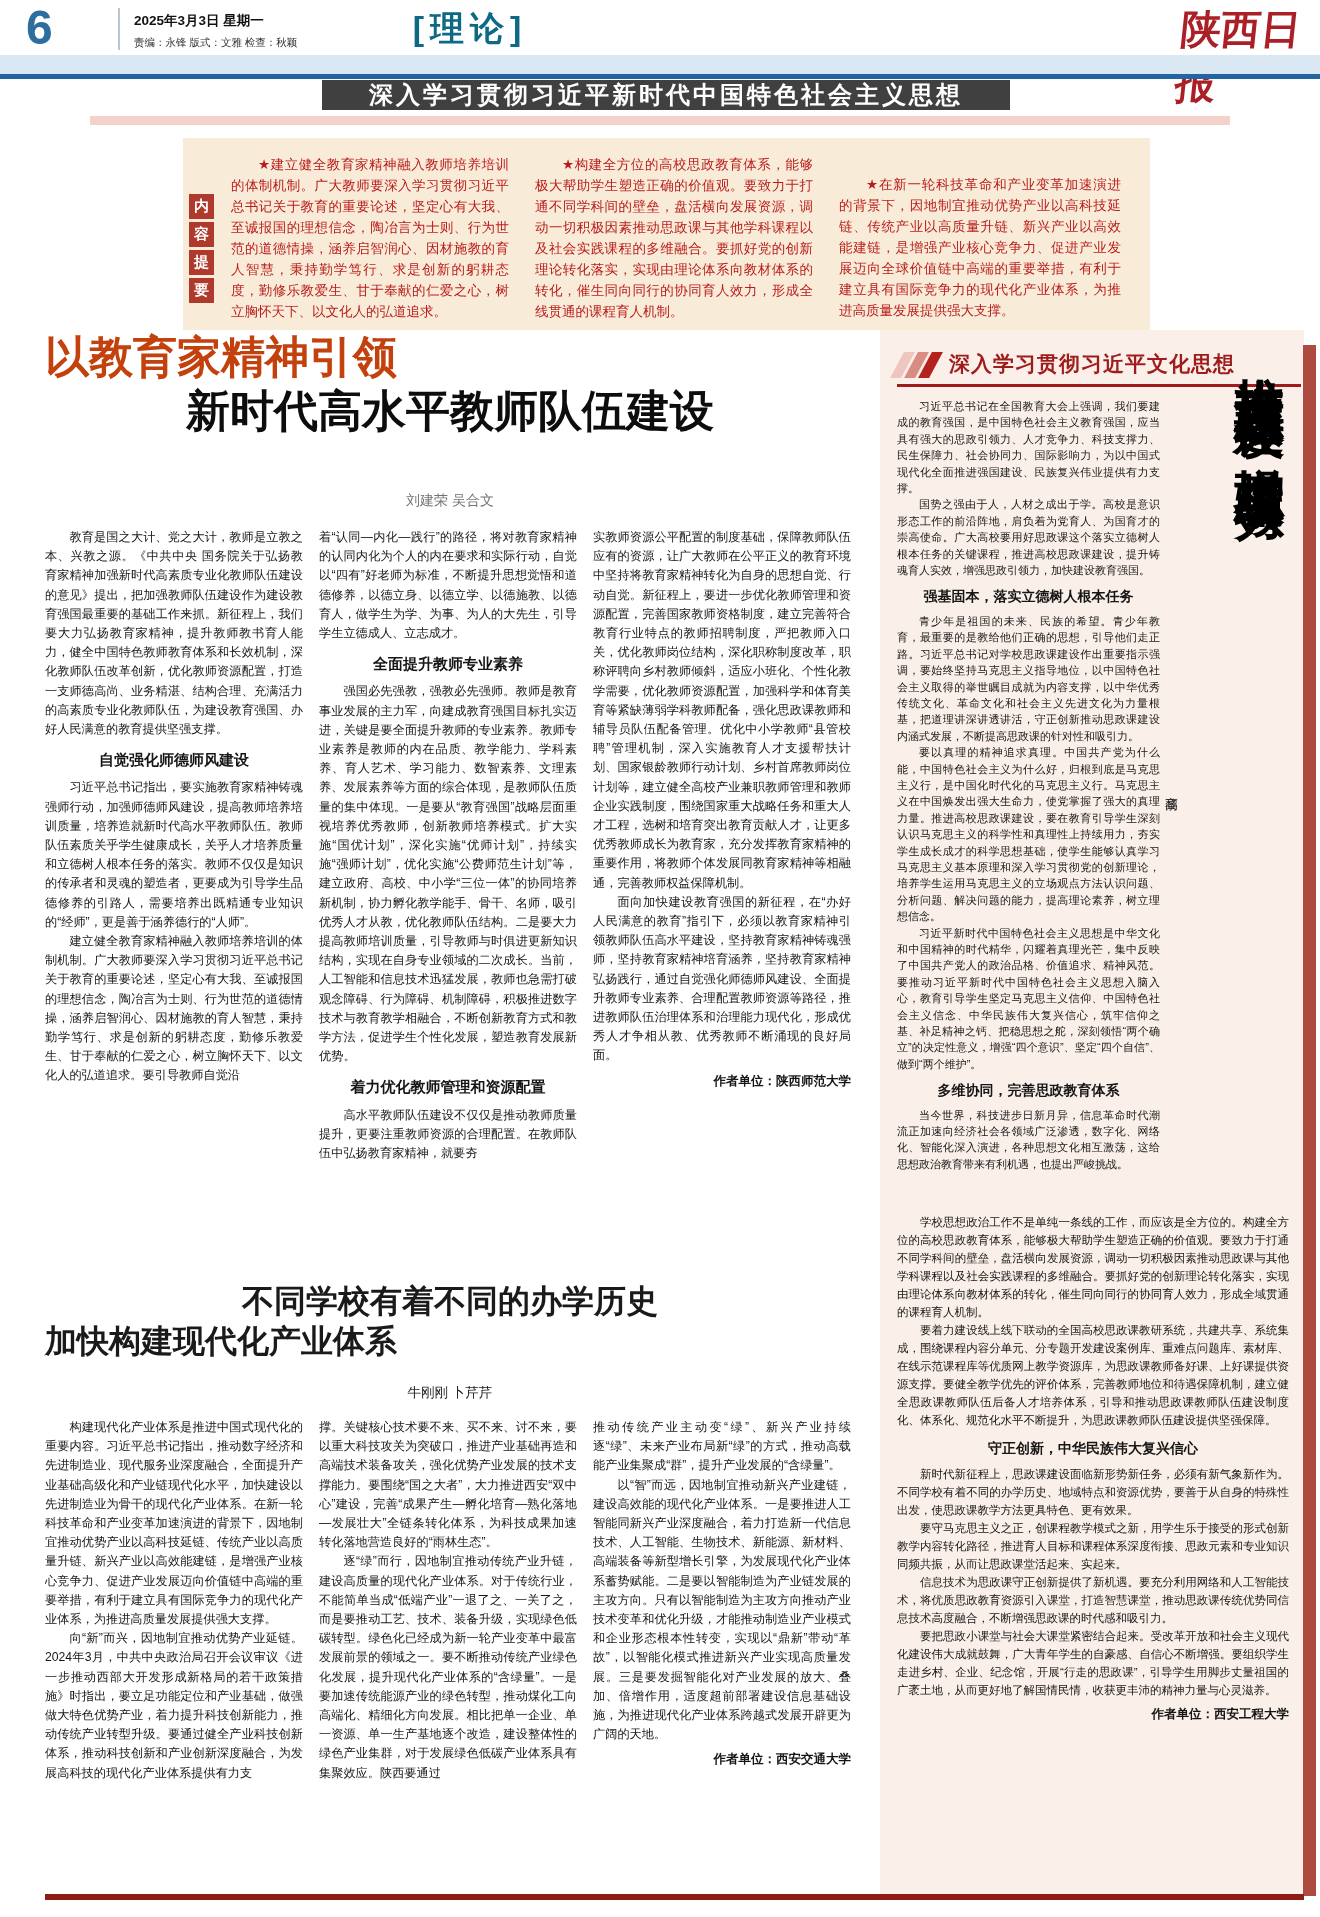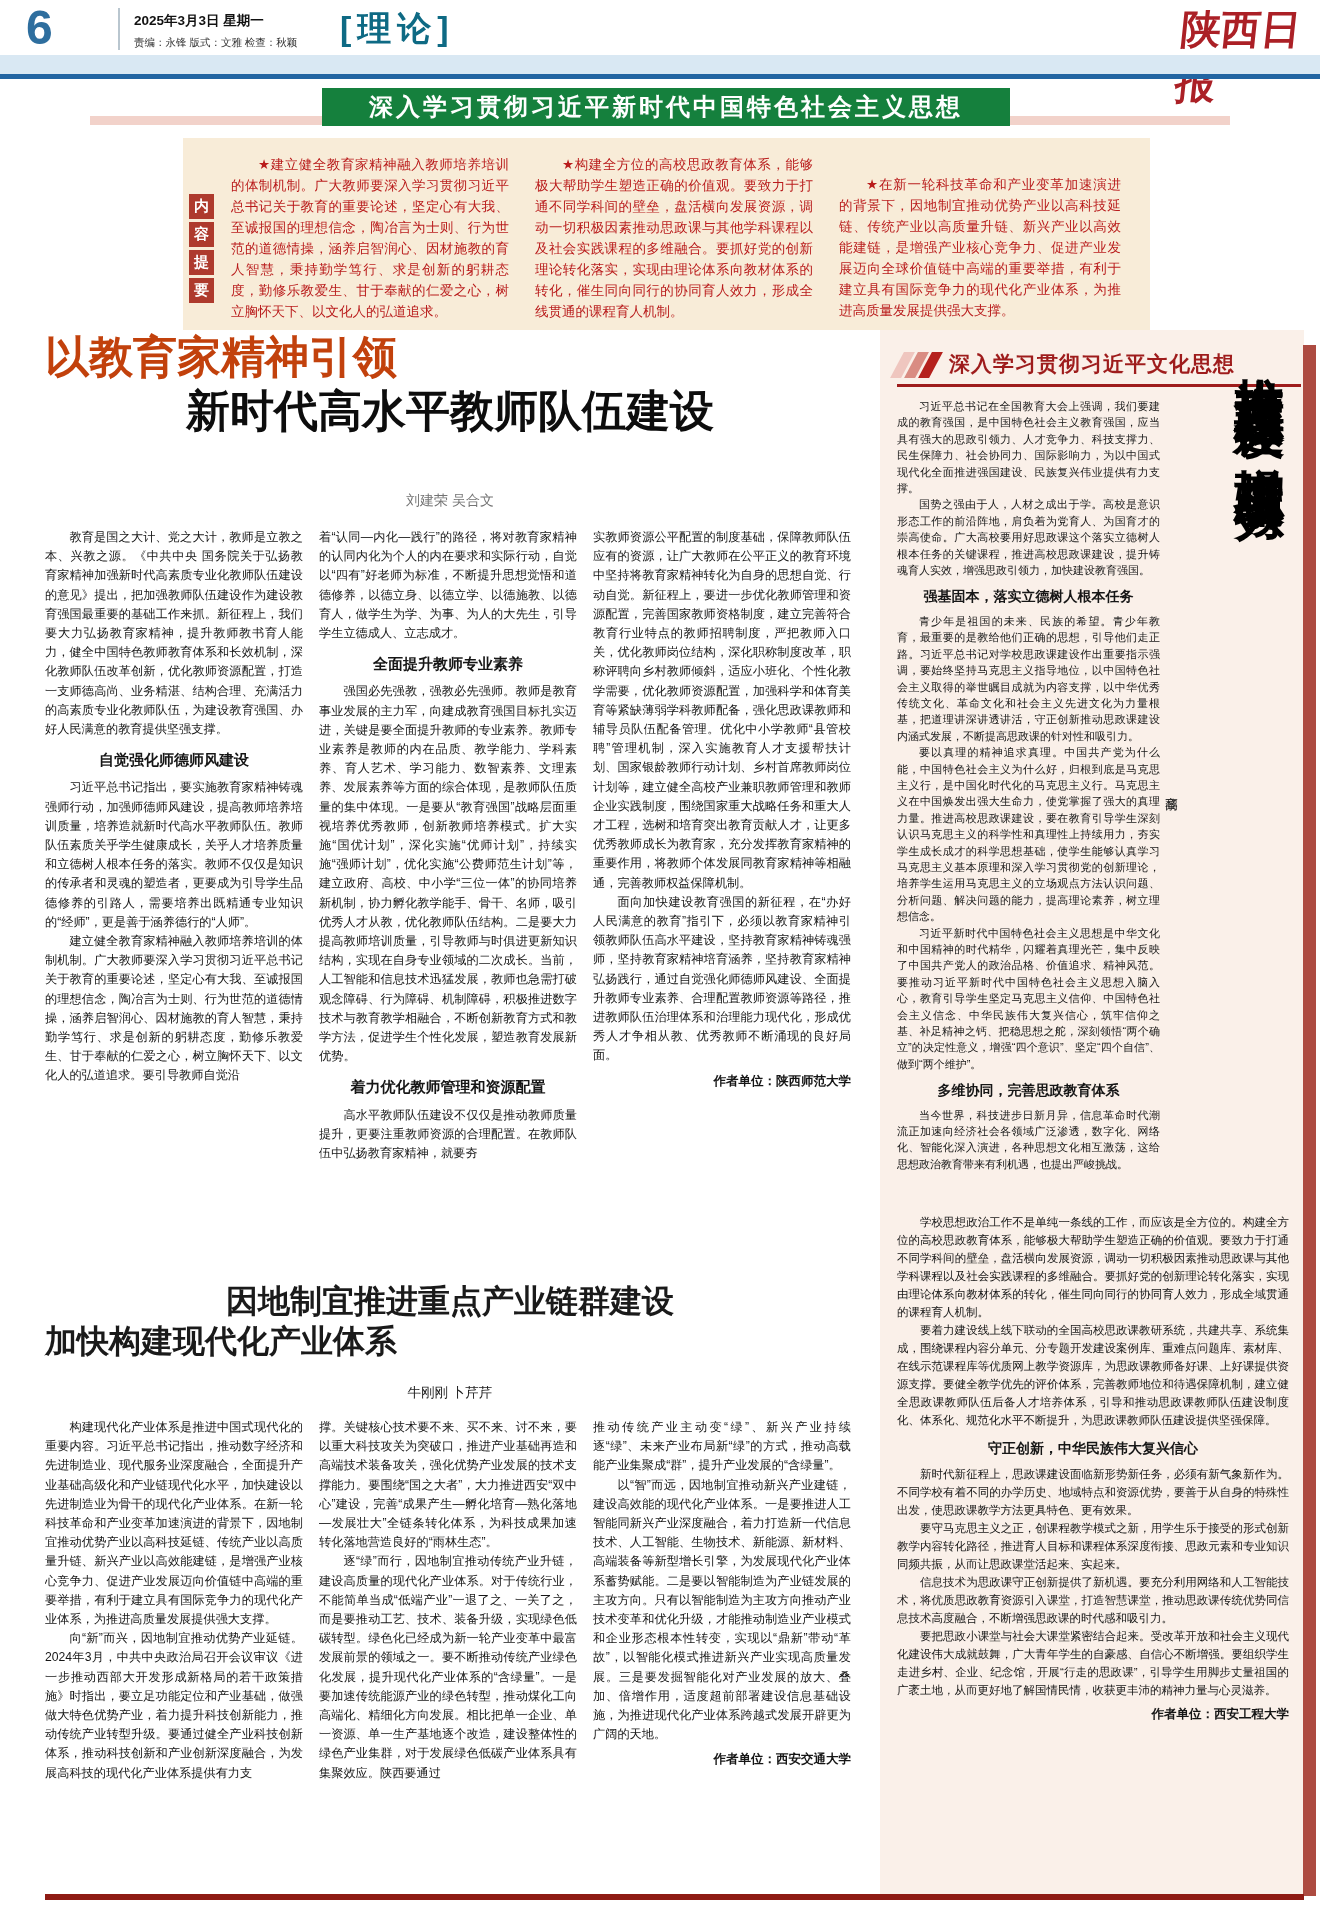--- a/index.html
+++ b/index.html
@@ -4,29 +4,29 @@
 <style>
   html,body{margin:0;padding:0;background:#e8e8e8;}
   .page{position:relative;width:1320px;height:1917px;background:#ffffff;overflow:hidden;
         font-family:"Liberation Sans","DejaVu Sans",sans-serif;color:#1a1a1a;}
   .abs{position:absolute;}
   
   .pagenum{left:26px;top:0px;font-size:48px;font-weight:bold;color:#2e6e9e;}
   .hdr-divider{left:118px;top:8px;width:2px;height:42px;background:#b9c6cf;}
   .hdr-date{left:134px;top:12px;font-size:13.5px;font-weight:bold;color:#111;}
   .hdr-editors{left:134px;top:36px;font-size:10.5px;color:#333;}
-  .hdr-section{left:340px;top:6px;width:260px;font-size:34px;font-weight:bold;
+  .hdr-section{left:340px;top:6px;width:260px;text-align:center;font-size:34px;font-weight:bold;
                color:#0e6a84;letter-spacing:6px;}
   .masthead{left:1178px;top:2px;font-size:40px;font-weight:bold;color:#ab2026;
             font-family:"DejaVu Serif","Liberation Serif",serif;transform:skewX(-6deg);}
   .blueband{left:0;top:55px;width:1320px;height:19px;background:#d9e8f3;}
   .bluerule{left:0;top:74px;width:1320px;height:5px;background:#2265a2;}
   
   .pinkstrip{left:90px;top:116px;width:1140px;height:9px;background:#f2d2ca;}
-  .banner-bar{left:322px;top:88px;width:688px;height:38px;background:#15803d;
+  .banner-bar{left:322px;top:80px;width:688px;height:30px;background:#404040;
               display:flex;align-items:center;justify-content:center;}
   .banner-bar span{color:#fff;font-size:24px;font-weight:bold;letter-spacing:3px;}
   
   .summary{left:183px;top:138px;width:967px;height:192px;background:#f8ecd8;}
   .sum-label{position:absolute;left:6px;top:56px;width:26px;}
   .sum-label div{width:25px;height:25px;margin-bottom:3px;background:#ae3a2d;color:#fff;
                  font-size:15px;font-weight:bold;display:flex;align-items:center;justify-content:center;}
   .sum-col{position:absolute;top:16px;font-size:13.5px;line-height:21px;color:#b91c1c;
            text-align:justify;text-indent:2em;width:278px;}
   .sum-c1{left:48px;} .sum-c2{left:352px;} .sum-c3{left:656px;width:282px;margin-top:20px;}
@@ -109,21 +109,21 @@
       <p class="blk-p">强国必先强教，强教必先强师。教师是教育事业发展的主力军，向建成教育强国目标扎实迈进，关键是要全面提升教师的专业素养。教师专业素养是教师的内在品质、教学能力、学科素养、育人艺术、学习能力、数智素养、文理素养、发展素养等方面的综合体现，是教师队伍质量的集中体现。一是要从“教育强国”战略层面重视培养优秀教师，创新教师培养模式。扩大实施“国优计划”，深化实施“优师计划”，持续实施“强师计划”，优化实施“公费师范生计划”等，建立政府、高校、中小学“三位一体”的协同培养新机制，协力孵化教学能手、骨干、名师，吸引优秀人才从教，优化教师队伍结构。二是要大力提高教师培训质量，引导教师与时俱进更新知识结构，实现在自身专业领域的二次成长。当前，人工智能和信息技术迅猛发展，教师也急需打破观念障碍、行为障碍、机制障碍，积极推进数字技术与教育教学相融合，不断创新教育方式和教学方法，促进学生个性化发展，塑造教育发展新优势。</p>
       <h4 class="blk-h">着力优化教师管理和资源配置</h4>
       <p class="blk-p">高水平教师队伍建设不仅仅是推动教师质量提升，更要注重教师资源的合理配置。在教师队伍中弘扬教育家精神，就要夯</p>
     </div>
   <div class="abs col a1col a1c3">
       <p class="blk-c">实教师资源公平配置的制度基础，保障教师队伍应有的资源，让广大教师在公平正义的教育环境中坚持将教育家精神转化为自身的思想自觉、行动自觉。新征程上，要进一步优化教师管理和资源配置，完善国家教师资格制度，建立完善符合教育行业特点的教师招聘制度，严把教师入口关，优化教师岗位结构，深化职称制度改革，职称评聘向乡村教师倾斜，适应小班化、个性化教学需要，优化教师资源配置，加强科学和体育美育等紧缺薄弱学科教师配备，强化思政课教师和辅导员队伍配备管理。优化中小学教师“县管校聘”管理机制，深入实施教育人才支援帮扶计划、国家银龄教师行动计划、乡村首席教师岗位计划等，建立健全高校产业兼职教师管理和教师企业实践制度，围绕国家重大战略任务和重大人才工程，选树和培育突出教育贡献人才，让更多优秀教师成长为教育家，充分发挥教育家精神的重要作用，将教师个体发展同教育家精神等相融通，完善教师权益保障机制。</p>
       <p class="blk-p">面向加快建设教育强国的新征程，在“办好人民满意的教育”指引下，必须以教育家精神引领教师队伍高水平建设，坚持教育家精神铸魂强师，坚持教育家精神培育涵养，坚持教育家精神弘扬践行，通过自觉强化师德师风建设、全面提升教师专业素养、合理配置教师资源等路径，推进教师队伍治理体系和治理能力现代化，形成优秀人才争相从教、优秀教师不断涌现的良好局面。</p>
       <p class="blk-sig">作者单位：陕西师范大学</p>
     </div>
 
-  <div class="abs a2-t1">因地制宜推进重点产业链群建设</div>
+  <div class="abs a2-t1">不同学校有着不同的办学历史</div>
   <div class="abs a2-t2">加快构建现代化产业体系</div>
   <div class="abs a2-by">牛刚刚  卜芹芹</div>
   <div class="abs col a2col a2c1">
       <p class="blk-p">构建现代化产业体系是推进中国式现代化的重要内容。习近平总书记指出，推动数字经济和先进制造业、现代服务业深度融合，全面提升产业基础高级化和产业链现代化水平，加快建设以先进制造业为骨干的现代化产业体系。在新一轮科技革命和产业变革加速演进的背景下，因地制宜推动优势产业以高科技延链、传统产业以高质量升链、新兴产业以高效能建链，是增强产业核心竞争力、促进产业发展迈向价值链中高端的重要举措，有利于建立具有国际竞争力的现代化产业体系，为推进高质量发展提供强大支撑。</p>
       <p class="blk-p">向“新”而兴，因地制宜推动优势产业延链。2024年3月，中共中央政治局召开会议审议《进一步推动西部大开发形成新格局的若干政策措施》时指出，要立足功能定位和产业基础，做强做大特色优势产业，着力提升科技创新能力，推动传统产业转型升级。要通过健全产业科技创新体系，推动科技创新和产业创新深度融合，为发展高科技的现代化产业体系提供有力支</p>
     </div>
   <div class="abs col a2col a2c2">
       <p class="blk-c">撑。关键核心技术要不来、买不来、讨不来，要以重大科技攻关为突破口，推进产业基础再造和高端技术装备攻关，强化优势产业发展的技术支撑能力。要围绕“国之大者”，大力推进西安“双中心”建设，完善“成果产生—孵化培育—熟化落地—发展壮大”全链条转化体系，为科技成果加速转化落地营造良好的“雨林生态”。</p>
       <p class="blk-p">逐“绿”而行，因地制宜推动传统产业升链，建设高质量的现代化产业体系。对于传统行业，不能简单当成“低端产业”一退了之、一关了之，而是要推动工艺、技术、装备升级，实现绿色低碳转型。绿色化已经成为新一轮产业变革中最富发展前景的领域之一。要不断推动传统产业绿色化发展，提升现代化产业体系的“含绿量”。一是要加速传统能源产业的绿色转型，推动煤化工向高端化、精细化方向发展。相比把单一企业、单一资源、单一生产基地逐个改造，建设整体性的绿色产业集群，对于发展绿色低碳产业体系具有集聚效应。陕西要通过</p>
     </div>

